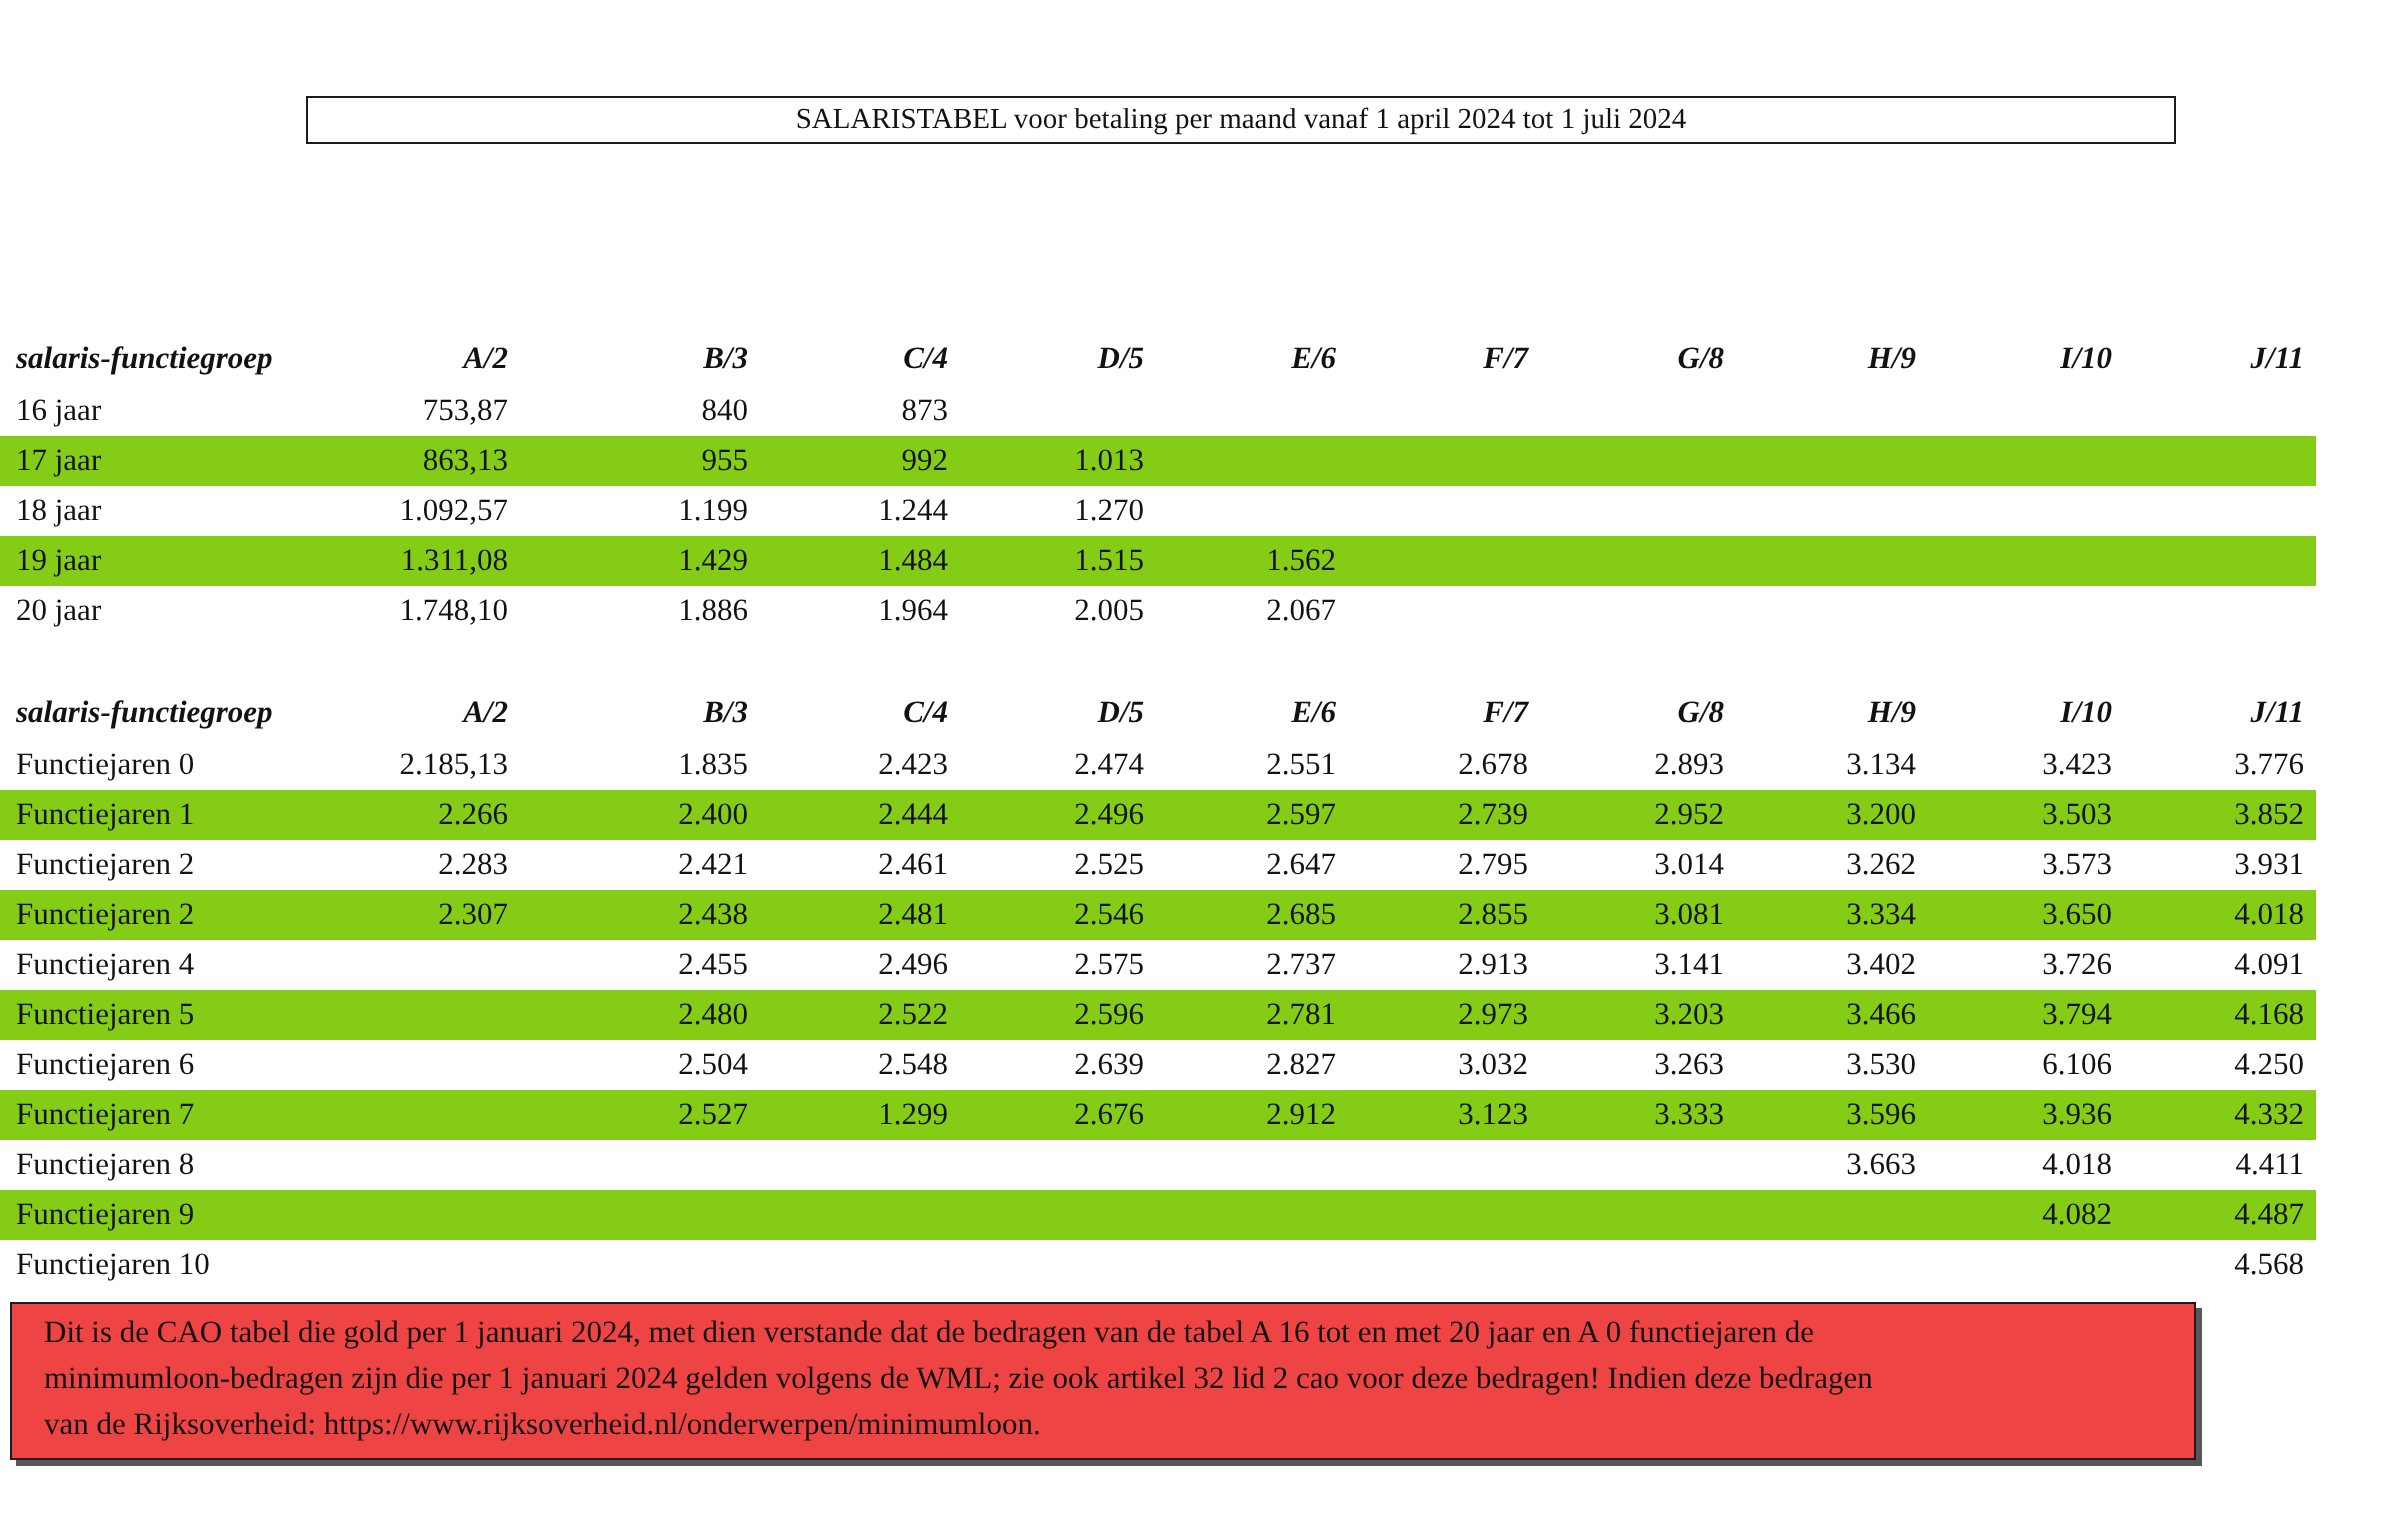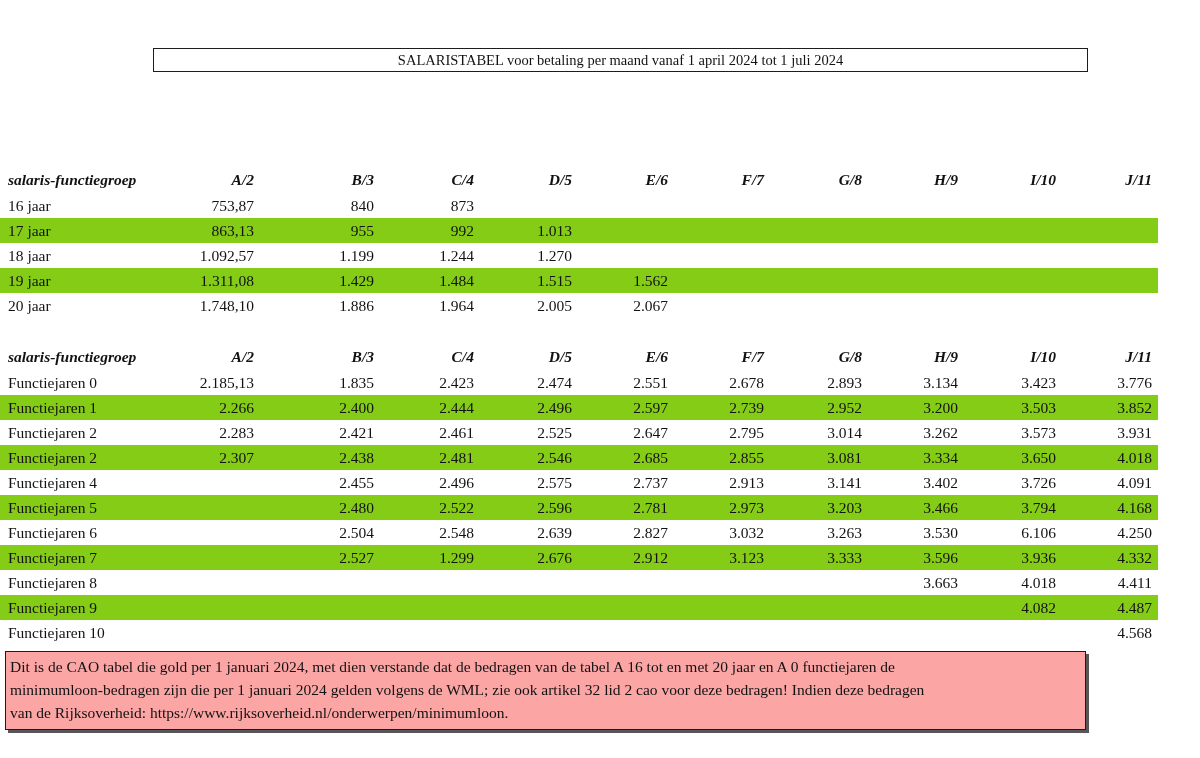--- a/index.html
+++ b/index.html
@@ -34,23 +34,23 @@
   table.salary th, table.salary td {
     padding: 0; white-space: nowrap; overflow: hidden; vertical-align: middle;
   }
   .lbl { text-align: left; padding-left: 8px !important; }
   .num { text-align: right; padding-right: 6px !important; }
   tr.shaded { background: #84cc16; }
   .footer-box {
     position: absolute; left: 5px; top: 651px;
     width: 1065px;
     border: 1.6px solid #1c1c1c;
-    padding: 3px 10px 5px 4px;
+    padding: 3px 10px 5px 16px;
     font-size: 15.5px; line-height: 23px;
-    background: #fca5a5;
+    background: #ef4444;
     box-shadow: 3px 3px 0 #56575b;
   }
   .footer-line { white-space: nowrap; }
 </style>
 </head>
 <body>
 
 <div class="title-box">
   <span>SALARISTABEL voor betaling per maand vanaf 1 april 2024 tot 1 juli 2024</span>
 </div>

